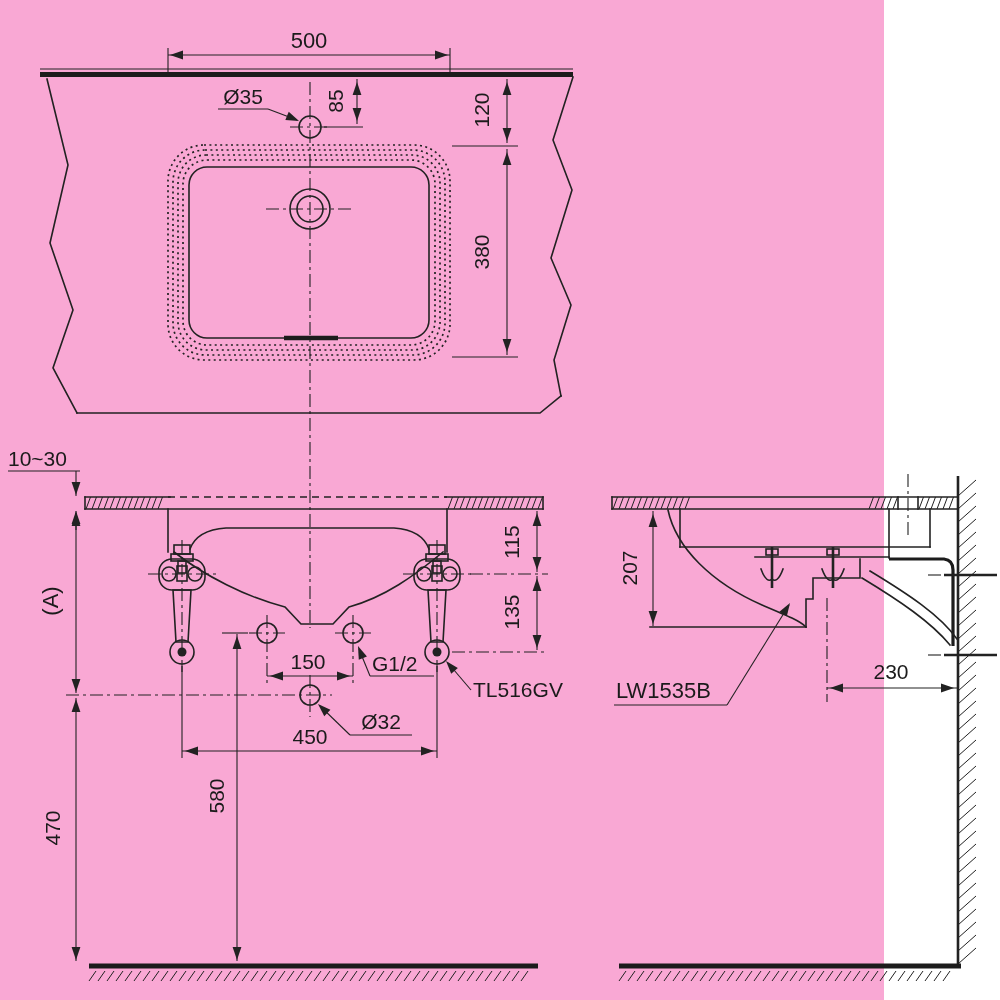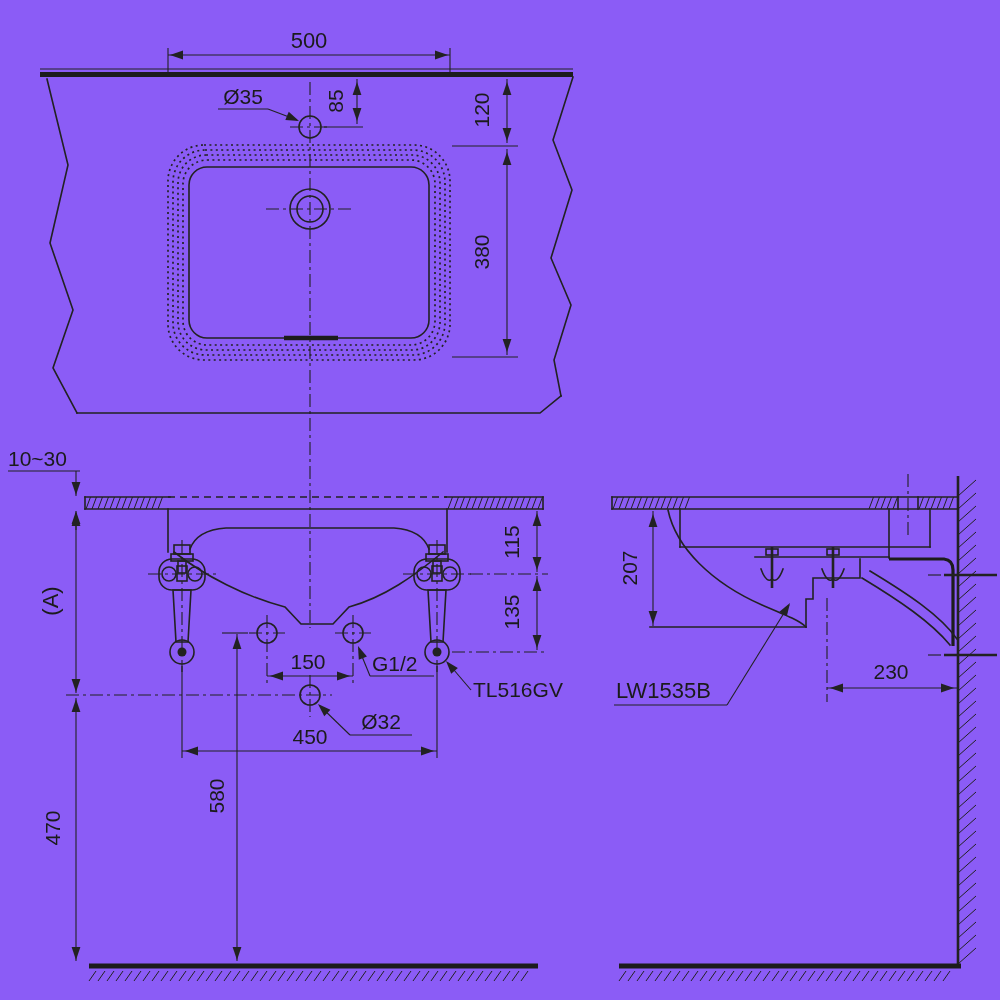--- a/index.html
+++ b/index.html
@@ -1,16 +1,16 @@
 <!DOCTYPE html>
 <html><head>
 <meta charset="utf-8">
 <style>
   html,body{margin:0;padding:0;background:#ffffff;}
-  #stage{width:1000px;height:1000px;position:relative;background:#8b5cf6;text-align:right;}
+  #stage{width:884px;height:1000px;position:relative;background:#f9a8d4;text-align:right;}
   svg{display:block;}
   .ln{stroke:#222;stroke-width:1.6;fill:none;stroke-linecap:square;}
   .thin{stroke:#222;stroke-width:1.1;fill:none;}
   .med{stroke:#222;stroke-width:2.6;fill:none;}
   .thick{stroke:#1c1c1c;stroke-width:5;fill:none;}
   .pipe{stroke:#1c1c1c;stroke-width:3.2;fill:none;}
   .dash{stroke:#222;stroke-width:1.4;fill:none;stroke-dasharray:7 5;}
   .cl{stroke:#222;stroke-width:1.1;fill:none;stroke-dasharray:13 4 3 4;}
   .dot{stroke:#222;stroke-width:1.7;fill:none;stroke-dasharray:2 3.4;}
   .hatch{stroke:#222;stroke-width:1;}

